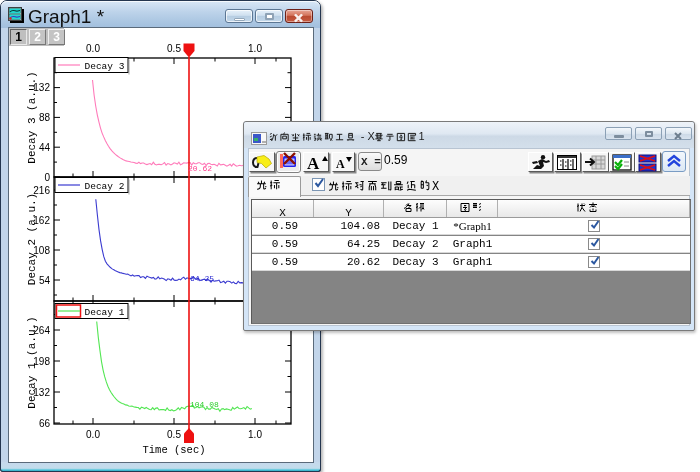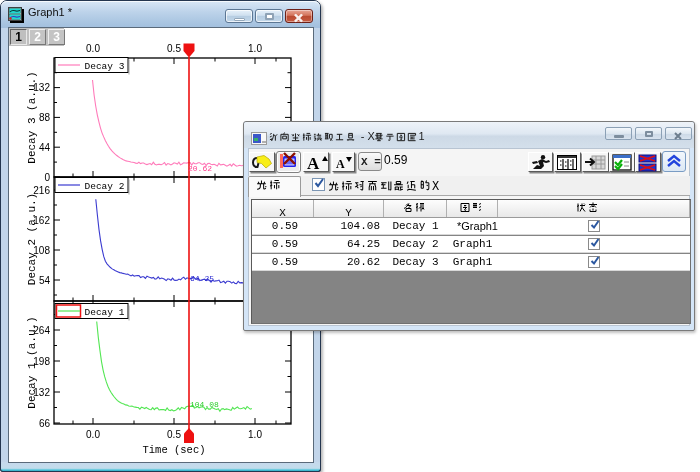--- a/index.html
+++ b/index.html
@@ -14,21 +14,21 @@
   <div class="abs" style="left:10px;top:9px;width:14px;height:14px;background:#000;"></div>
   <div class="abs" style="left:8px;top:7px;width:14px;height:14px;background:#f0c8c0;border:1px solid #404040">
      <svg width="12" height="12" style="position:absolute;left:0;top:0">
        <rect x="0.5" y="0.5" width="11" height="5" fill="#20d8d0" stroke="#087878" stroke-width="0.5"></rect>
        <rect x="0.5" y="6.5" width="11" height="5" fill="#20d8d0" stroke="#087878" stroke-width="0.5"></rect>
        <path d="M1 4 C3 1.5 5 2.5 7 3 C9 3.5 10 2.5 11 2.5" fill="none" stroke="#083838" stroke-width="1.2"></path>
        <path d="M1 10 C3 7.5 5 8.5 7 9 C9 9.5 10 8.5 11 8.5" fill="none" stroke="#3838c0" stroke-width="1.2"></path>
        <circle cx="1.5" cy="10.5" r="1.2" fill="#e02020"></circle>
      </svg>
   </div>
-  <div class="abs" style="left:28px;top:6px;font-size:11px;color:#101010">Graph1 *</div>
+  <div class="abs" style="left:28px;top:6px;font-size:19px;color:#101010">Graph1 *</div>
 
   <div class="abs" style="left:225px;top:9px;width:28px;height:14px;border:1px solid #5c7794;border-radius:3px;background:linear-gradient(#e7f1fa,#cfe0ef 45%,#b6cde2 50%,#c4d8ea);box-shadow:inset 0 0 0 1px rgba(255,255,255,.7)">
     <div class="abs" style="left:8px;top:8px;width:11px;height:3px;background:#fff;border:1px solid #94a8bb;border-radius:1px"></div>
     </div>
   <div class="abs" style="left:255px;top:9px;width:28px;height:14px;border:1px solid #5c7794;border-radius:3px;background:linear-gradient(#e7f1fa,#cfe0ef 45%,#b6cde2 50%,#c4d8ea);box-shadow:inset 0 0 0 1px rgba(255,255,255,.7)">
     <div class="abs" style="left:9px;top:3px;width:9px;height:7px;background:#fff;border:2px solid #8fa3b6;border-radius:1px"></div>
     </div>
   <div class="abs" style="left:285px;top:9px;width:28px;height:14px;border:1px solid #6e2017;border-radius:3px;background:linear-gradient(#e8a696,#d3745c 45%,#b94a30 50%,#c65b42);box-shadow:inset 0 0 0 1px rgba(255,255,255,.4)"><svg width="26" height="12">
         <path d="M9 2.5 L16 9.5 M16 2.5 L9 9.5" stroke="#fff" stroke-width="2.4"></path>
         <path d="M9 2.5 L16 9.5 M16 2.5 L9 9.5" stroke="#f4e4e0" stroke-width="1"></path>
@@ -371,21 +371,21 @@
           </g>
           <g transform="translate(12.0,0.5) scale(1.000)">
             <path d="M1 2 L9 2 M5 0 L5 2 M5 2 L2 5 M5 2 L8 5 M4 4 L6 4 M2 7 L2 9 M2 9 L8 9 M8 7 L8 9 M5 6 L5 8" fill="none" stroke="#000" stroke-width="1.00"></path>
           </g>
         </svg></div>
 <div class="abs" style="left:0;top:17px;width:438px;height:1px;background:#9a9a9a"></div>
 <div class="abs" style="left:0;top:18px;width:438px;height:17px;background:#fff;border-bottom:1px solid #d8d8d8">
 <div class="abs" style="left:2px;width:62px;text-align:center;top:2px;font-family:'Liberation Mono',monospace;font-size:11px;color:#000">0.59</div>
 <div class="abs" style="left:62px;width:66px;text-align:right;top:2px;font-family:'Liberation Mono',monospace;font-size:11px;color:#000">104.08</div>
 <div class="abs" style="left:132px;width:63px;text-align:center;top:2px;font-family:'Liberation Mono',monospace;font-size:11px;color:#000">Decay 1</div>
-<div class="abs" style="left:195px;width:51px;text-align:right;top:2px;font-family:Liberation Sans, sans-serif;font-size:11px;color:#000">*Graph1</div>
+<div class="abs" style="left:195px;width:51px;text-align:center;top:2px;font-family:Liberation Serif, serif;font-size:11px;color:#000">*Graph1</div>
 <div class="abs" style="left:336px;top:2px;width:12px;height:12px;background:#fff;border:1px solid #8a8a8a">
           <svg width="12" height="12" style="position:absolute;left:0;top:-2px">
             <path d="M2.5 6 L5 8.5 L9.5 2" fill="none" stroke="#2c58a0" stroke-width="2"></path>
           </svg>
         </div>
 </div>
 <div class="abs" style="left:0;top:36px;width:438px;height:17px;background:#fff;border-bottom:1px solid #d8d8d8">
 <div class="abs" style="left:2px;width:62px;text-align:center;top:2px;font-family:'Liberation Mono',monospace;font-size:11px;color:#000">0.59</div>
 <div class="abs" style="left:62px;width:66px;text-align:right;top:2px;font-family:'Liberation Mono',monospace;font-size:11px;color:#000">64.25</div>
 <div class="abs" style="left:132px;width:63px;text-align:center;top:2px;font-family:'Liberation Mono',monospace;font-size:11px;color:#000">Decay 2</div>

